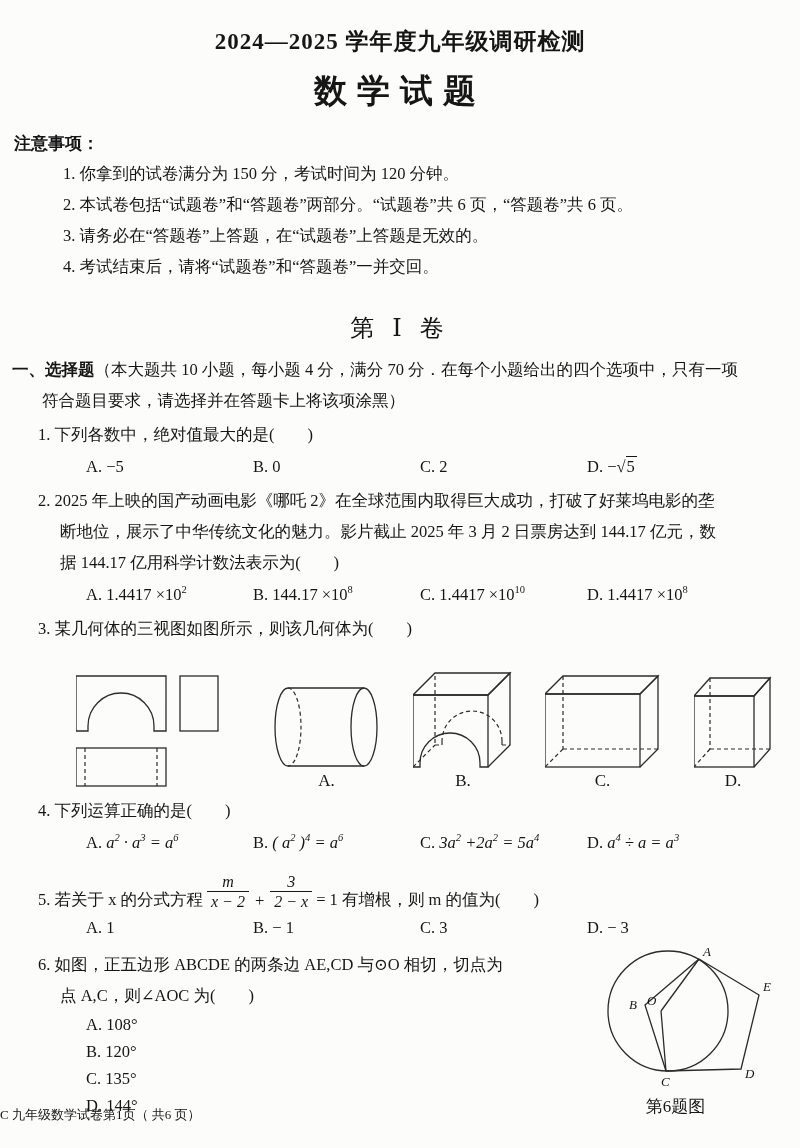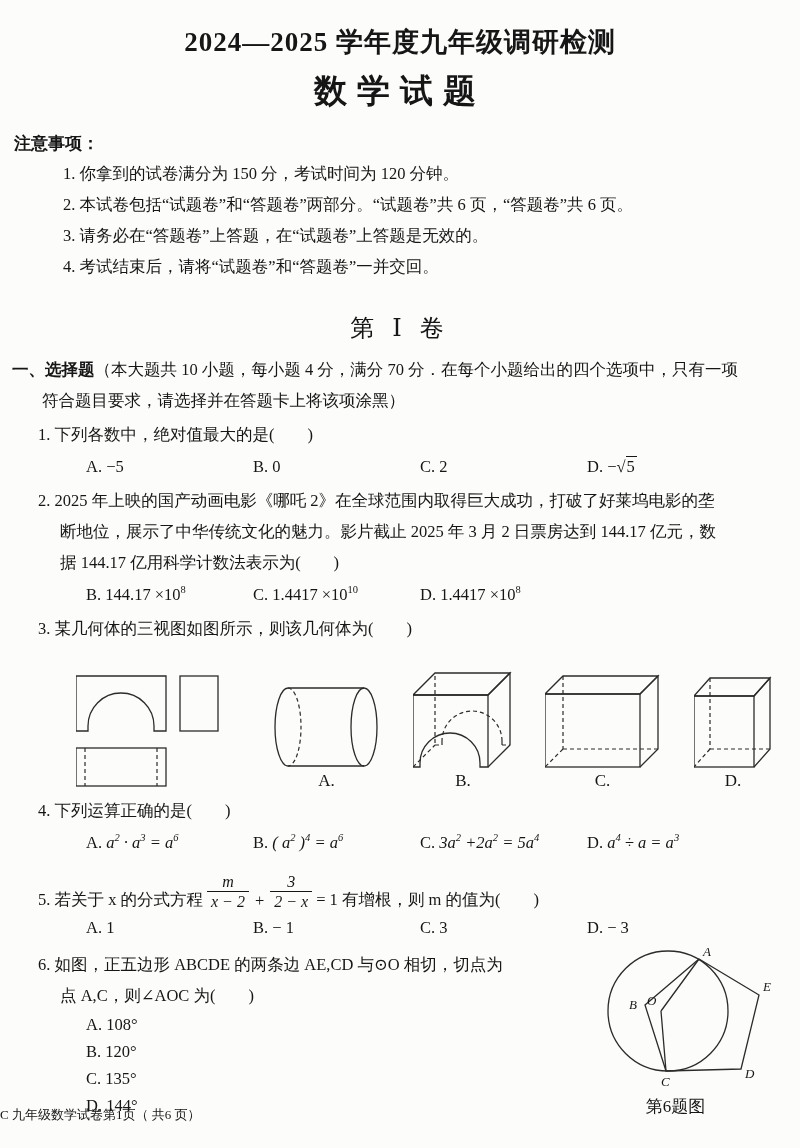--- a/index.html
+++ b/index.html
@@ -3,21 +3,21 @@
 <meta charset="utf-8">
 <style>
   html,body{margin:0;padding:0;background:#e8e8e8;}
   .page{
     width:800px;height:1148px;position:relative;margin:0 auto;
     background:#fcfcfa;color:#161616;overflow:hidden;
     font-family:"Liberation Serif","DejaVu Serif",serif;
     font-size:16.5px;
   }
   .center{text-align:center;}
-  .title1{padding-top:26px;font-size:27px;font-weight:bold;line-height:32px;letter-spacing:1px;}
+  .title1{padding-top:26px;font-size:23px;font-weight:bold;line-height:32px;letter-spacing:1px;}
   .title2{margin-top:12px;font-size:33px;font-weight:bold;line-height:42px;letter-spacing:10px;
           font-family:"Liberation Sans","DejaVu Sans",sans-serif;}
   .title3{margin-top:10px;font-size:20px;line-height:26px;letter-spacing:9px;}
   .notice{margin:18px 20px 0 14px;}
   .notice-h{font-size:17px;font-weight:bold;line-height:28px;
             font-family:"Liberation Sans","DejaVu Sans",sans-serif;}
   .notice-item{margin-left:49px;line-height:31px;}
   .sec-head{margin-top:28px;font-size:24px;font-weight:normal;line-height:36px;letter-spacing:6px;}
   .body-col{margin:0 14px 0 12px;}
   .intro{margin-top:8px;line-height:31px;}
@@ -89,20 +89,21 @@
         <span class="opt"><span>C.</span><span><span> 2</span></span></span>
         <span class="opt"><span>D.</span><span><span> −</span><span class="sqrt">√<span class="rad">5</span></span></span></span>
       </div>
     </div>
 
     <div class="q">
       <div class="stem">2. 2025 年上映的国产动画电影《哪吒 2》在全球范围内取得巨大成功，打破了好莱坞电影的垄</div>
       <div class="stem-cont">断地位，展示了中华传统文化的魅力。影片截止 2025 年 3 月 2 日票房达到 144.17 亿元，数</div>
       <div class="stem-cont">据 144.17 亿用科学计数法表示为(　　)</div>
       <div class="optrow">
+        <span class="opt"><span>A.</span><span><span> 1.4417 ×10</span><sup>2</sup></span></span>
         <span class="opt"><span>B.</span><span><span> 144.17 ×10</span><sup>8</sup></span></span>
         <span class="opt"><span>C.</span><span><span> 1.4417 ×10</span><sup>10</sup></span></span>
         <span class="opt"><span>D.</span><span><span> 1.4417 ×10</span><sup>8</sup></span></span>
       </div>
     </div>
 
     <div class="q">
       <div class="stem">3. 某几何体的三视图如图所示，则该几何体为(　　)</div>
       <div class="figrow">
 

